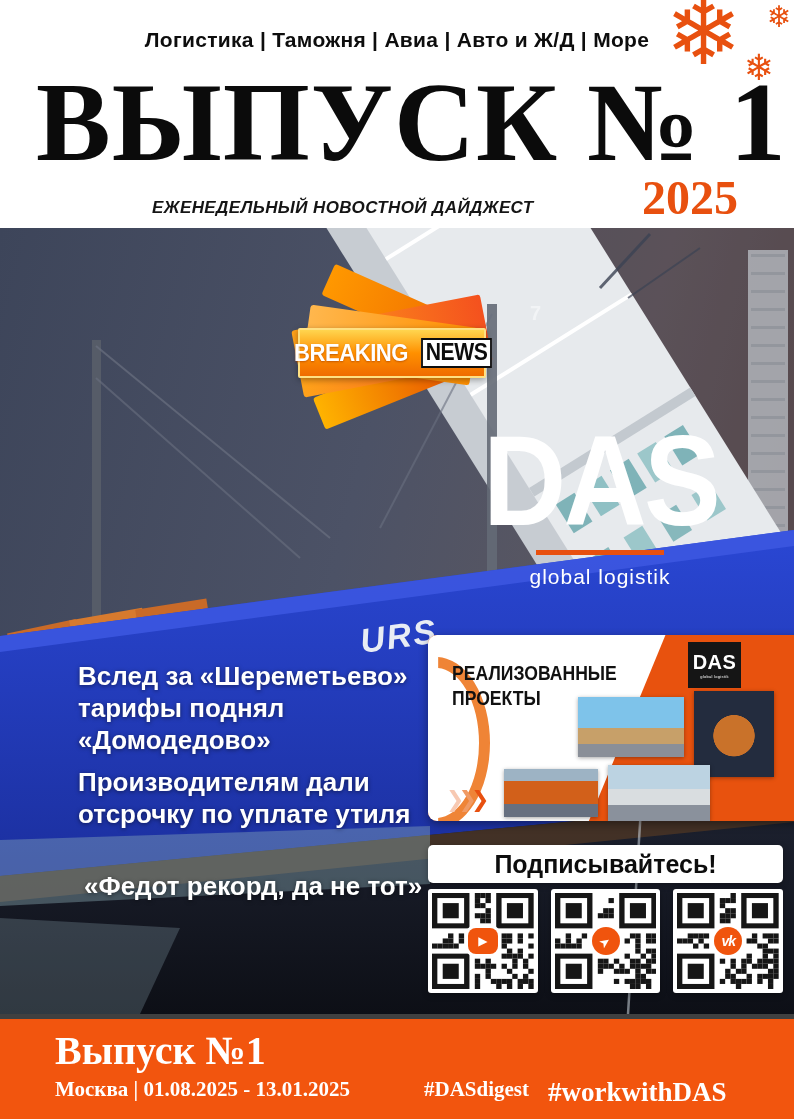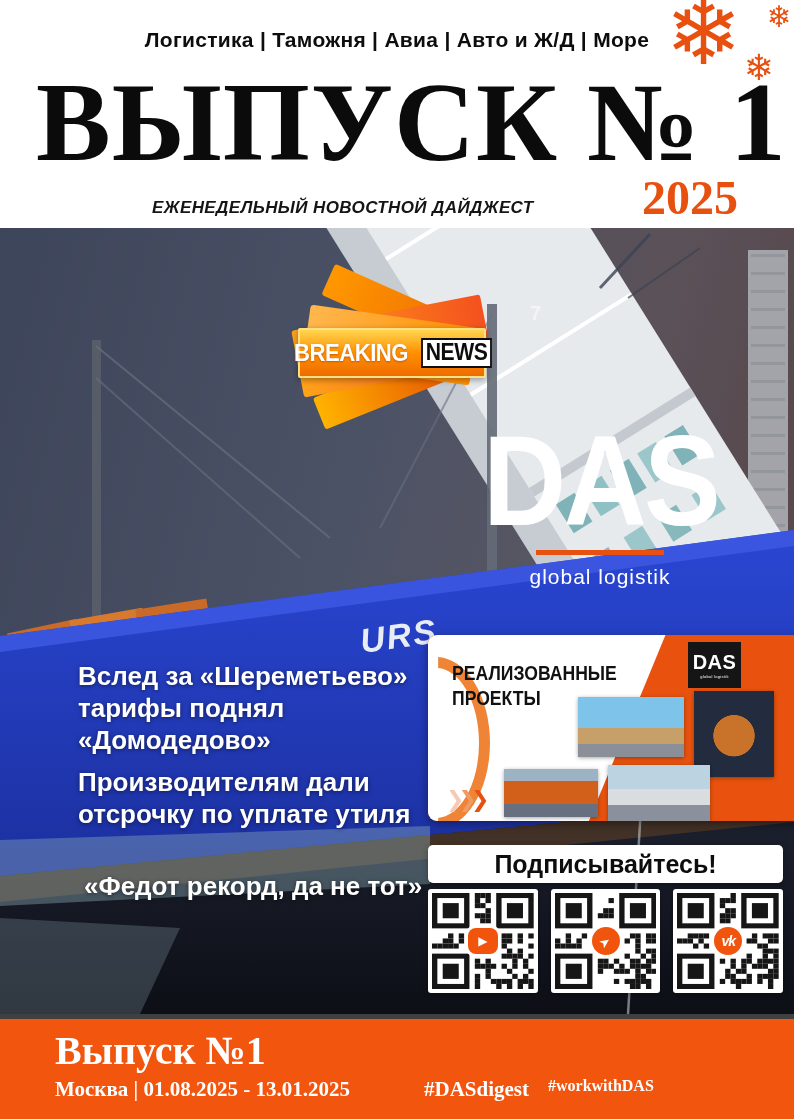--- a/index.html
+++ b/index.html
@@ -103,21 +103,21 @@
   .qi-telegram span{display:inline-block;transform:rotate(-35deg) translateX(-1px);}
   .qi-vk{border-radius:50%;width:28px;height:28px;font-size:14px;font-style:italic;
          text-transform:lowercase;letter-spacing:-1px;}
   
   .footer{position:absolute;left:0;top:1014px;width:794px;height:132px;background:#F2550E;
           border-top:5px solid #404040;box-sizing:border-box;color:#fff;
           font-family:"Liberation Serif","DejaVu Serif",serif;}
   .footer-issue{position:absolute;left:55px;top:8px;font-size:40px;font-weight:bold;}
   .footer-dates{position:absolute;left:55px;top:58px;font-size:21px;font-weight:bold;}
   .footer-tag1{position:absolute;left:424px;top:58px;font-size:21px;font-weight:bold;}
-  .footer-tag2{position:absolute;left:548px;top:58px;font-size:16px;font-weight:bold;}
+  .footer-tag2{position:absolute;left:548px;top:58px;font-size:27px;font-weight:bold;}
 </style>
 </head>
 <body>
 
 <div class="page">
 
   <div class="header">
     <div class="nav-cats">Логистика | Таможня |  Авиа | Авто и Ж/Д | Море</div>
     <div class="snowflakes">
       <span class="sf-big">❄</span>

